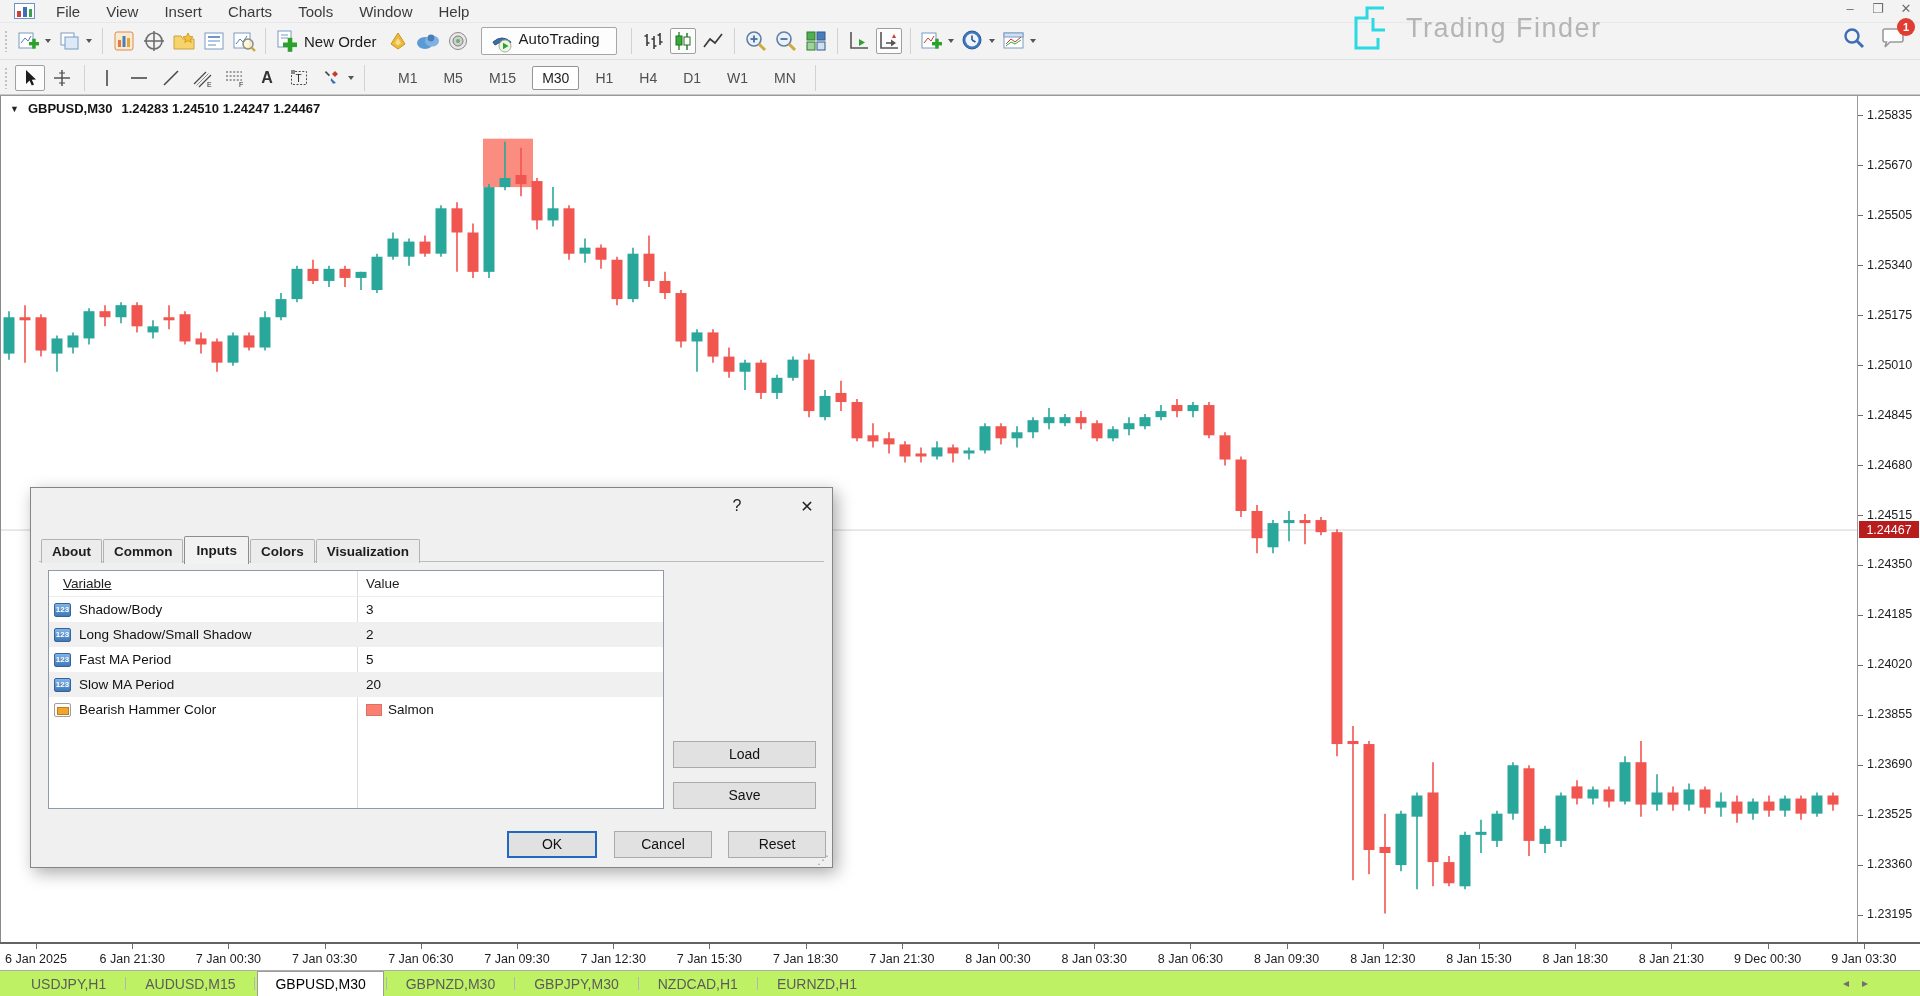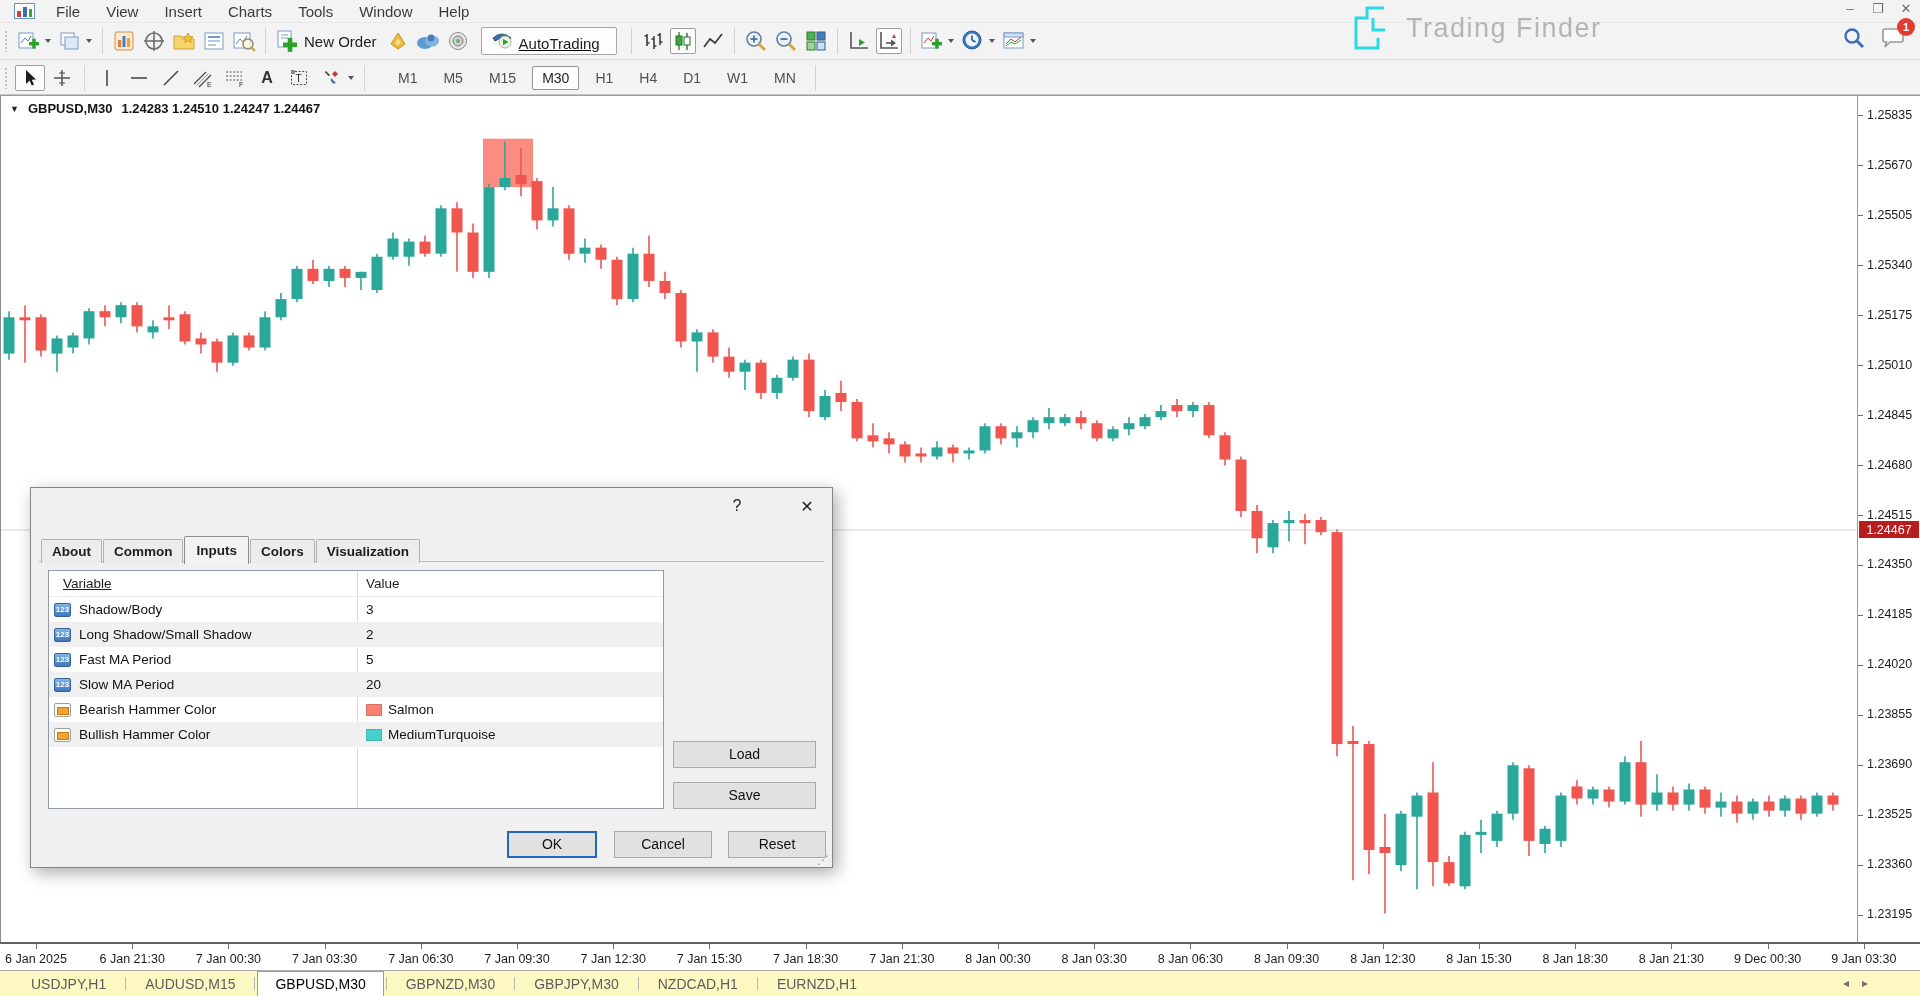--- a/index.html
+++ b/index.html
@@ -18,22 +18,22 @@
   .toolbar{position:absolute;left:0;width:1920px;display:flex;align-items:center;background:#f3f3f3;}
   #tb1{top:22px;height:38px;border-top:1px solid #e8e8e8;border-bottom:1px solid #e0e0e0;}
   #tb2{top:61px;height:34px;border-bottom:1px solid #c7c7c7;}
   .grip{width:5px;height:22px;margin:0 5px 0 4px;background-image:radial-gradient(#c2c2c2 1px,transparent 1.1px);background-size:4px 4px;}
   .sep{width:1px;height:26px;background:#d2d2d2;margin:0 6px;}
   .icn{min-width:26px;height:26px;display:flex;align-items:center;justify-content:center;margin:0 2px;position:relative;}
   .icn svg{display:block;}
   .dd{width:0;height:0;border-left:3.5px solid transparent;border-right:3.5px solid transparent;border-top:4px solid #555;margin:0 4px 0 1px;}
   .boxed{border:1px solid #9f9f9f;background:#fcfcfc;border-radius:2px;}
   .tbtext{font-size:15px;color:#1d1d1d;margin:0 6px 0 2px;white-space:nowrap;}
-  .at-btn{display:flex;align-items:flex-end;border:1px solid #a6a6a6;background:#fdfdfd;border-radius:2px;
-          padding:2px 10px 2px 5px;margin:0 8px;height:28px;text-decoration:underline;}
+  .at-btn{display:flex;align-items:flex-start;border:1px solid #a6a6a6;background:#fdfdfd;border-radius:2px;
+          padding:2px 10px 2px 5px;margin:0 8px;height:28px;}
   .tool{width:30px;height:26px;display:flex;align-items:center;justify-content:center;color:#4a4a4a;margin:0 1px;}
   .tf-bar{display:flex;align-items:center;margin-left:14px;}
   .tf{padding:3px 9px;margin:0 3px;color:#4f4f4f;font-size:14px;border:1px solid transparent;}
   .tf.active{border:1px solid #949494;background:#fff;border-radius:2px;color:#1d1d1d;}
   
   .logo{position:absolute;left:1352px;top:5px;display:flex;align-items:center;}
   .logo-text{font-size:27px;color:#b3b5b7;letter-spacing:1.5px;margin-left:12px;}
   .win-controls{position:absolute;top:0;left:1836px;display:flex;color:#6e6e6e;font-size:13px;}
   .win-controls span{width:28px;text-align:center;line-height:17px;}
   .quick-icons{position:absolute;left:1842px;top:26px;display:flex;align-items:center;gap:14px;}
@@ -46,21 +46,21 @@
   .ohlc{position:absolute;left:9px;top:5px;font-size:13px;font-weight:bold;color:#141414;display:flex;align-items:center;gap:9px;}
   .ohlc .tri{font-size:9px;color:#222;}
   .price-axis{position:absolute;left:1857px;top:96px;width:63px;height:846px;background:#fff;border-left:1px solid #9a9a9a;font-size:12.5px;color:#1c1c1c;}
   .pa-tick{position:absolute;left:0;width:5px;height:1px;background:#6d6d6d;}
   .pa-lbl{position:absolute;left:9px;white-space:nowrap;}
   .pa-cur{position:absolute;left:1px;width:60px;background:#b91c1c;color:#fff;text-align:center;padding:1.5px 0;font-size:12.5px;}
   .time-axis{position:absolute;left:0;top:942px;width:1920px;height:28px;background:#fff;border-top:2px solid #636363;font-size:12.5px;color:#1c1c1c;}
   .ta-tick{position:absolute;top:0;width:1px;height:5px;background:#6d6d6d;}
   .ta-lbl{position:absolute;top:8px;transform:translateX(-50%);white-space:nowrap;}
   
-  .tabbar{position:absolute;left:0;top:970px;width:1920px;height:26px;background:#fef9c3;border-top:1px solid #aeaeae;
+  .tabbar{position:absolute;left:0;top:970px;width:1920px;height:26px;background:#bef264;border-top:1px solid #aeaeae;
           display:flex;align-items:stretch;padding-left:14px;font-size:14px;color:#5c5c5c;}
   .btab{display:flex;align-items:center;padding:0 17px;}
   .btab.active{background:#fff;border:1px solid #9c9c9c;border-bottom:none;color:#000;}
   .btab-sep{width:1px;background:#b5b5b5;margin:6px 2px;}
   .tab-nav{position:absolute;top:976px;color:#6f6f6f;font-size:12px;}
   
   .dialog{position:absolute;left:30px;top:487px;width:803px;height:381px;background:#f0f0f0;border:1px solid #858585;
           box-shadow:4px 5px 16px rgba(0,0,0,.33);z-index:20;font-size:14px;color:#111;}
   .d-title{height:38px;background:#fff;display:flex;align-items:center;font-size:15px;padding-left:24px;}
   .d-help{position:absolute;right:84px;top:9px;font-size:16px;color:#222;width:22px;text-align:center;}
@@ -804,28 +804,20 @@
             </div>
           </div>
           <div class="prow">
             <div class="picon pcol"></div>
             <div class="plabel">Bearish Hammer Color</div>
             <div class="pvalue">
               <div class="swatch" style="background: rgb(250, 128, 114);"></div>
               <span>Salmon</span>
             </div>
           </div>
-          <div class="prow alt">
-            <div class="picon pcol"></div>
-            <div class="plabel">Bullish Hammer Color</div>
-            <div class="pvalue">
-              <div class="swatch" style="background: rgb(72, 209, 204);"></div>
-              <span>MediumTurquoise</span>
-            </div>
-          </div>
         </div>
     </div>
     <div class="d-btn" id="btn-load">Load</div>
     <div class="d-btn" id="btn-save">Save</div>
     <div class="d-btn" id="btn-ok">OK</div>
     <div class="d-btn" id="btn-cancel">Cancel</div>
     <div class="d-btn" id="btn-reset">Reset</div>
     <div class="d-grip">⋰</div>
   </div>
 

